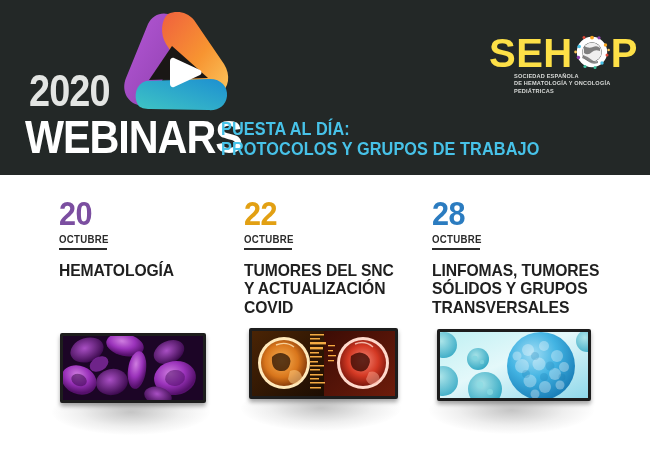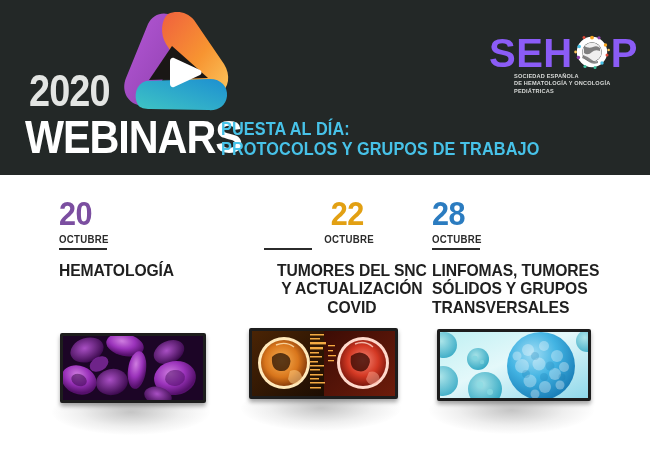--- a/index.html
+++ b/index.html
@@ -86,21 +86,21 @@
   .sehop-block {
     position: absolute;
     left: 489px;
     top: 33px;
     width: 140px;
     height: 72px;
   }
   .sehop-word {
     position: relative;
     height: 40px;
-    color: #8b5cf6;
+    color: #fde047;
     font-size: 40px;
     line-height: 40px;
     font-weight: bold;
     letter-spacing: 0.5px;
     white-space: nowrap;
     font-family: "Liberation Sans", sans-serif;
   }
   .sehop-word span { display: inline-block; vertical-align: top; }
   .sehop-globe {
     position: relative;
@@ -131,21 +131,21 @@
     top: 175px;
     width: 650px;
     height: 287px;
     background: #ffffff;
   }
   .event {
     position: absolute;
     top: 22px;
   }
   .event-1 { left: 59px; width: 175px; }
-  .event-2 { left: 264px; width: 185px; text-align: center; }
+  .event-2 { left: 244px; width: 185px; }
   .event-3 { left: 432px; width: 200px; }
 
   .day {
     font-size: 34px;
     line-height: 32px;
     font-weight: bold;
     letter-spacing: -0.5px;
     transform: scaleX(0.9);
     transform-origin: left top;
     font-family: "Liberation Sans Narrow", "Liberation Sans", sans-serif;

